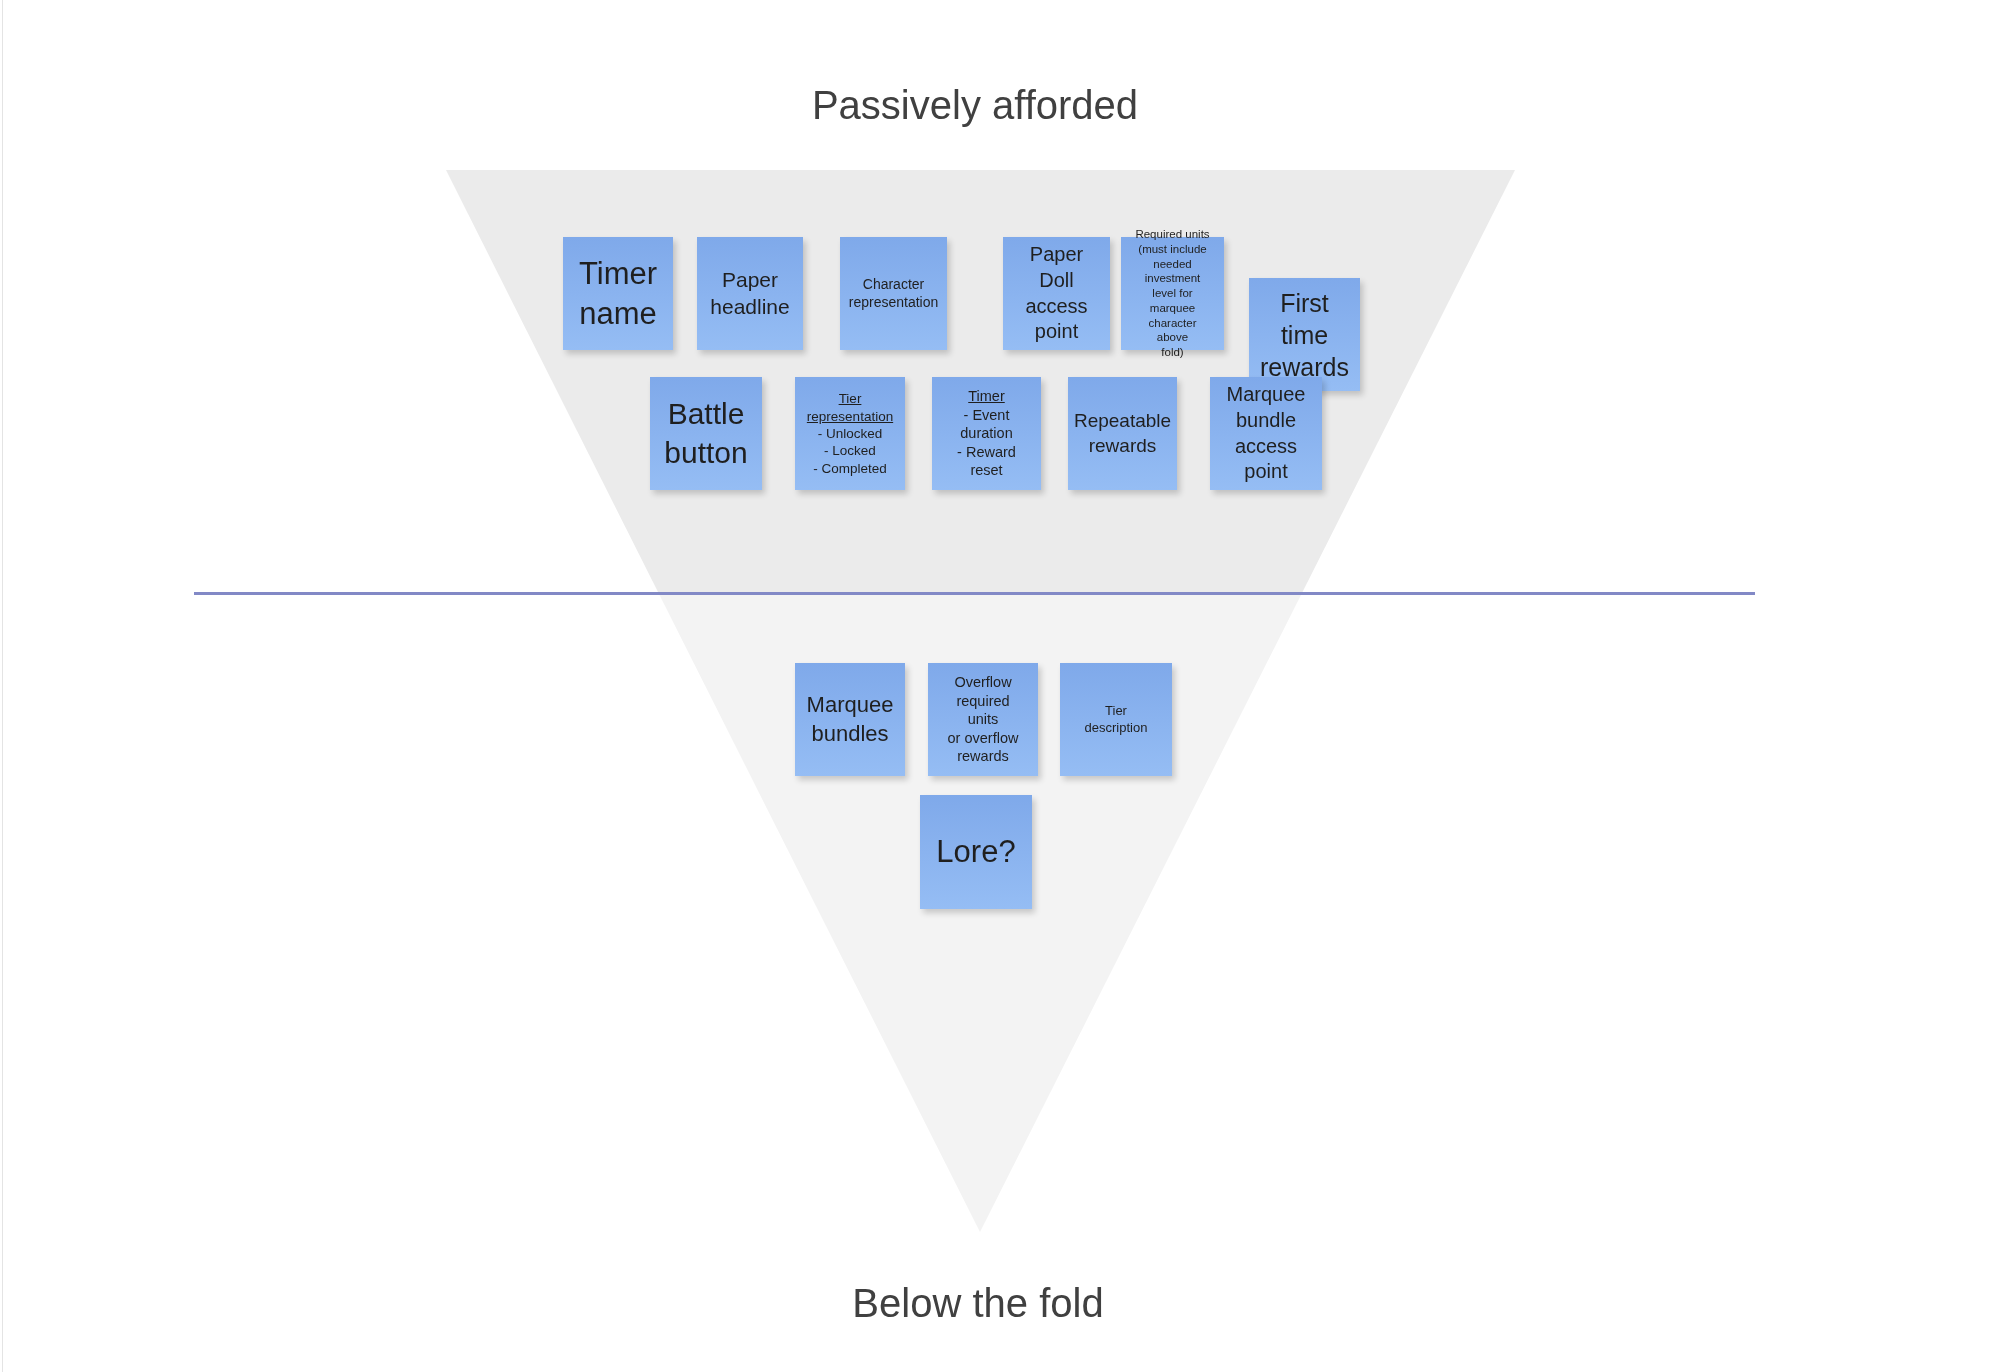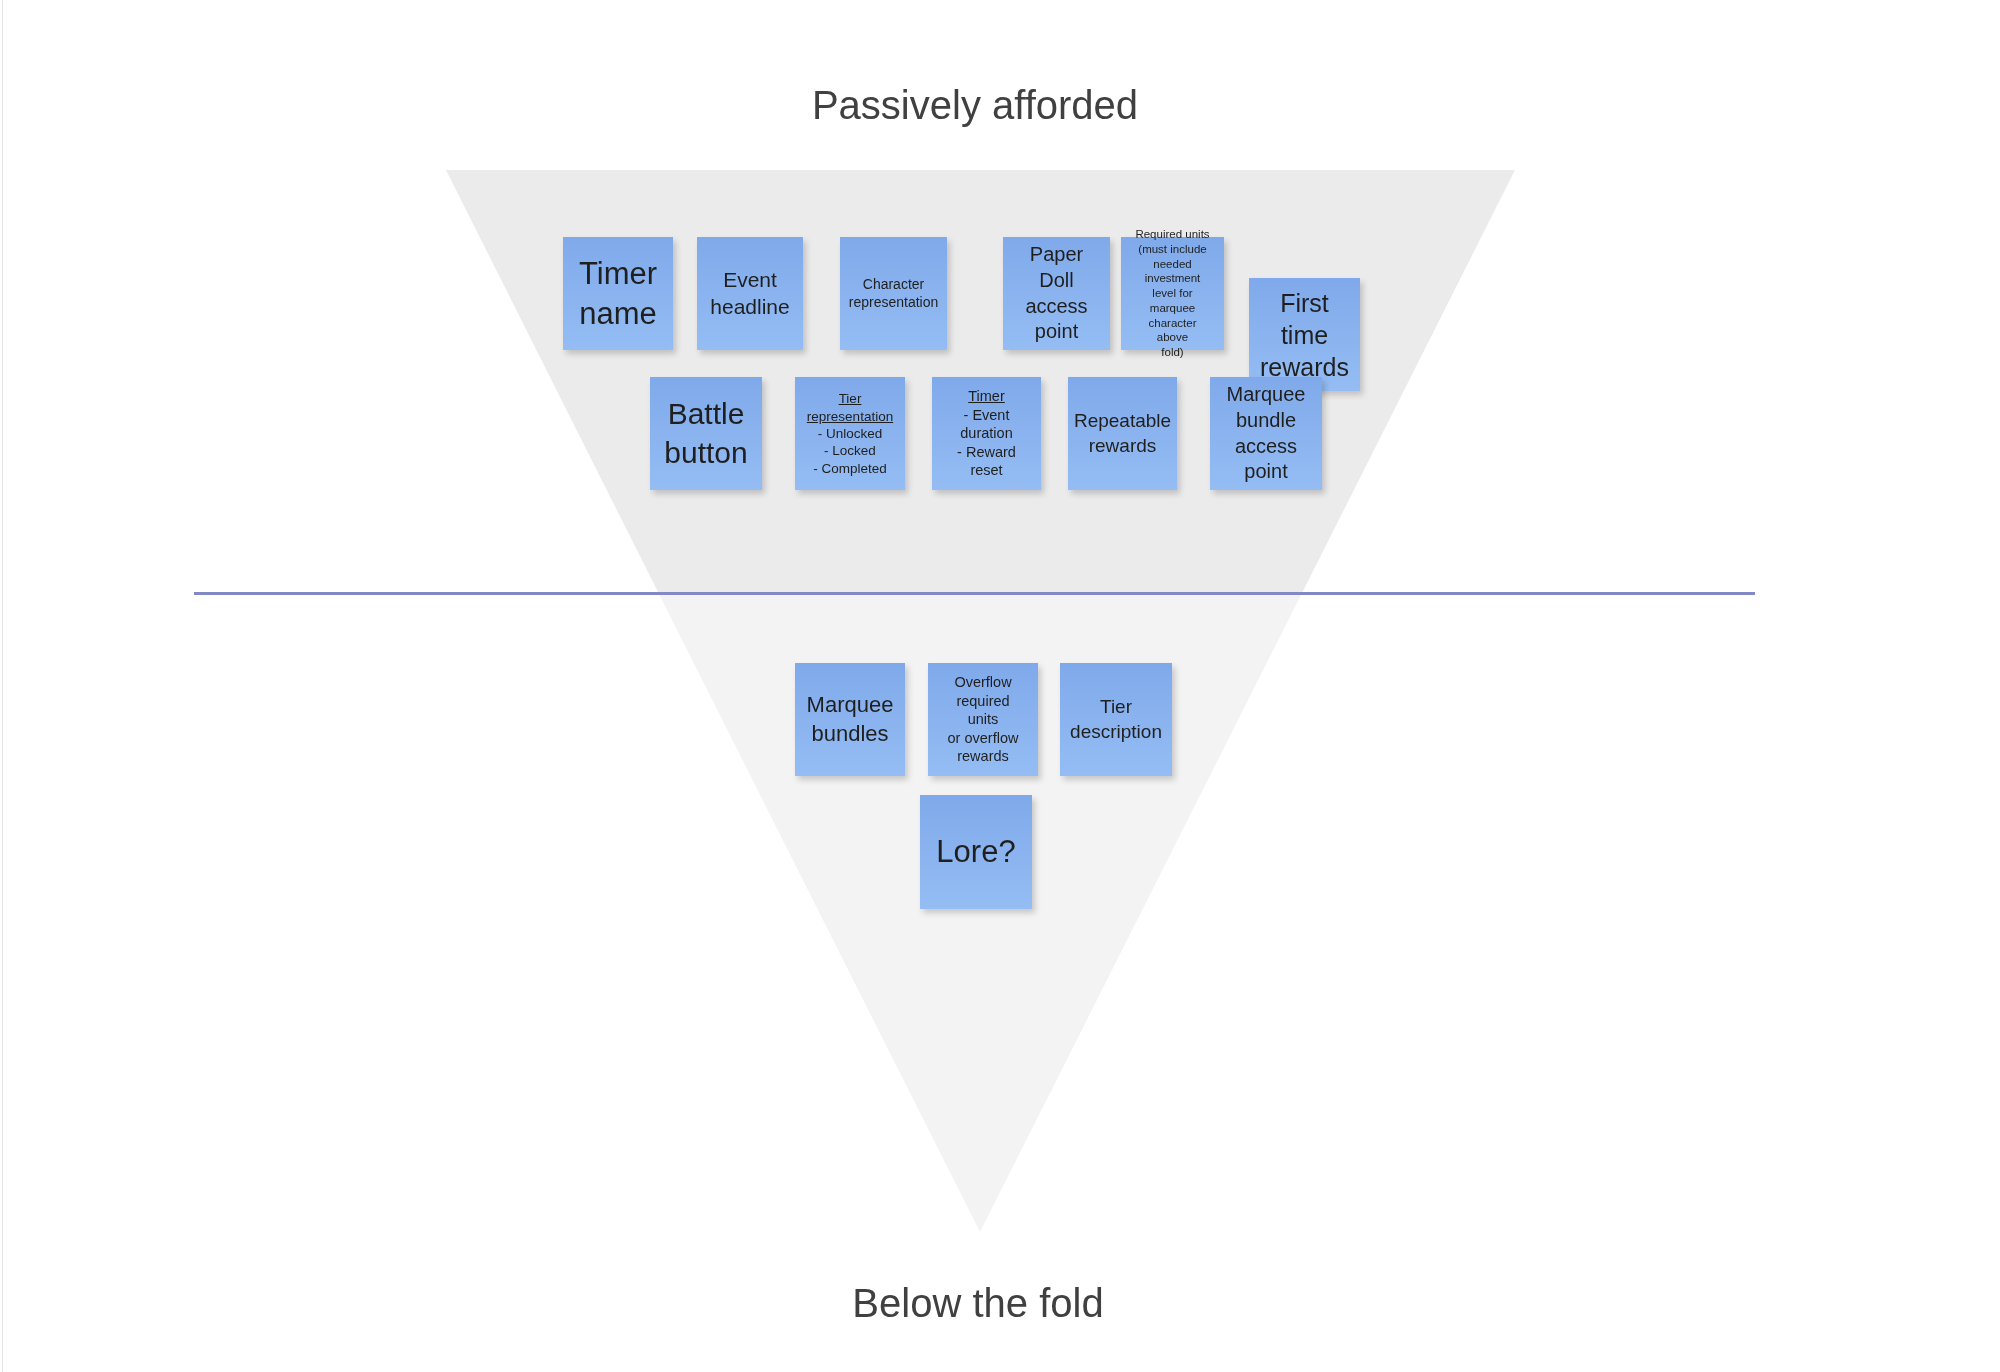--- a/index.html
+++ b/index.html
@@ -45,21 +45,21 @@
 <div class="fold-line"></div>
 
 <div class="zone-title top">Passively afforded</div>
 <div class="zone-title bottom">Below the fold</div>
 
 <div class="note" style="left:563px;top:237px;width:110px;height:113px;font-size:31px;">
   <span class="note-text">Timer name</span>
 </div>
 
 <div class="note" style="left:697px;top:237px;width:106px;height:113px;font-size:21px;">
-  <span class="note-text">Event headline</span>
+  <span class="note-text">Paper headline</span>
 </div>
 
 <div class="note" style="left:840px;top:237px;width:107px;height:113px;font-size:14px;">
   <span class="note-text">Character
 representation</span>
 </div>
 
 <div class="note" style="left:977px;top:237px;width:107px;height:113px;font-size:20px;margin-left:26px;">
   <span class="note-text">Paper Doll
 access
@@ -117,20 +117,20 @@
 bundles</span>
 </div>
 
 <div class="note" style="left:928px;top:663px;width:110px;height:113px;font-size:14.5px;">
   <span class="note-text">Overflow
 required units
 or overflow
 rewards</span>
 </div>
 
-<div class="note" style="left:1060px;top:663px;width:112px;height:113px;font-size:19px;">
+<div class="note" style="left:1060px;top:663px;width:112px;height:113px;font-size:13px;">
   <span class="note-text">Tier
 description</span>
 </div>
 
 <div class="note" style="left:920px;top:795px;width:112px;height:114px;font-size:31px;">
   <span class="note-text">Lore?</span>
 </div>
 
 </body></html>

